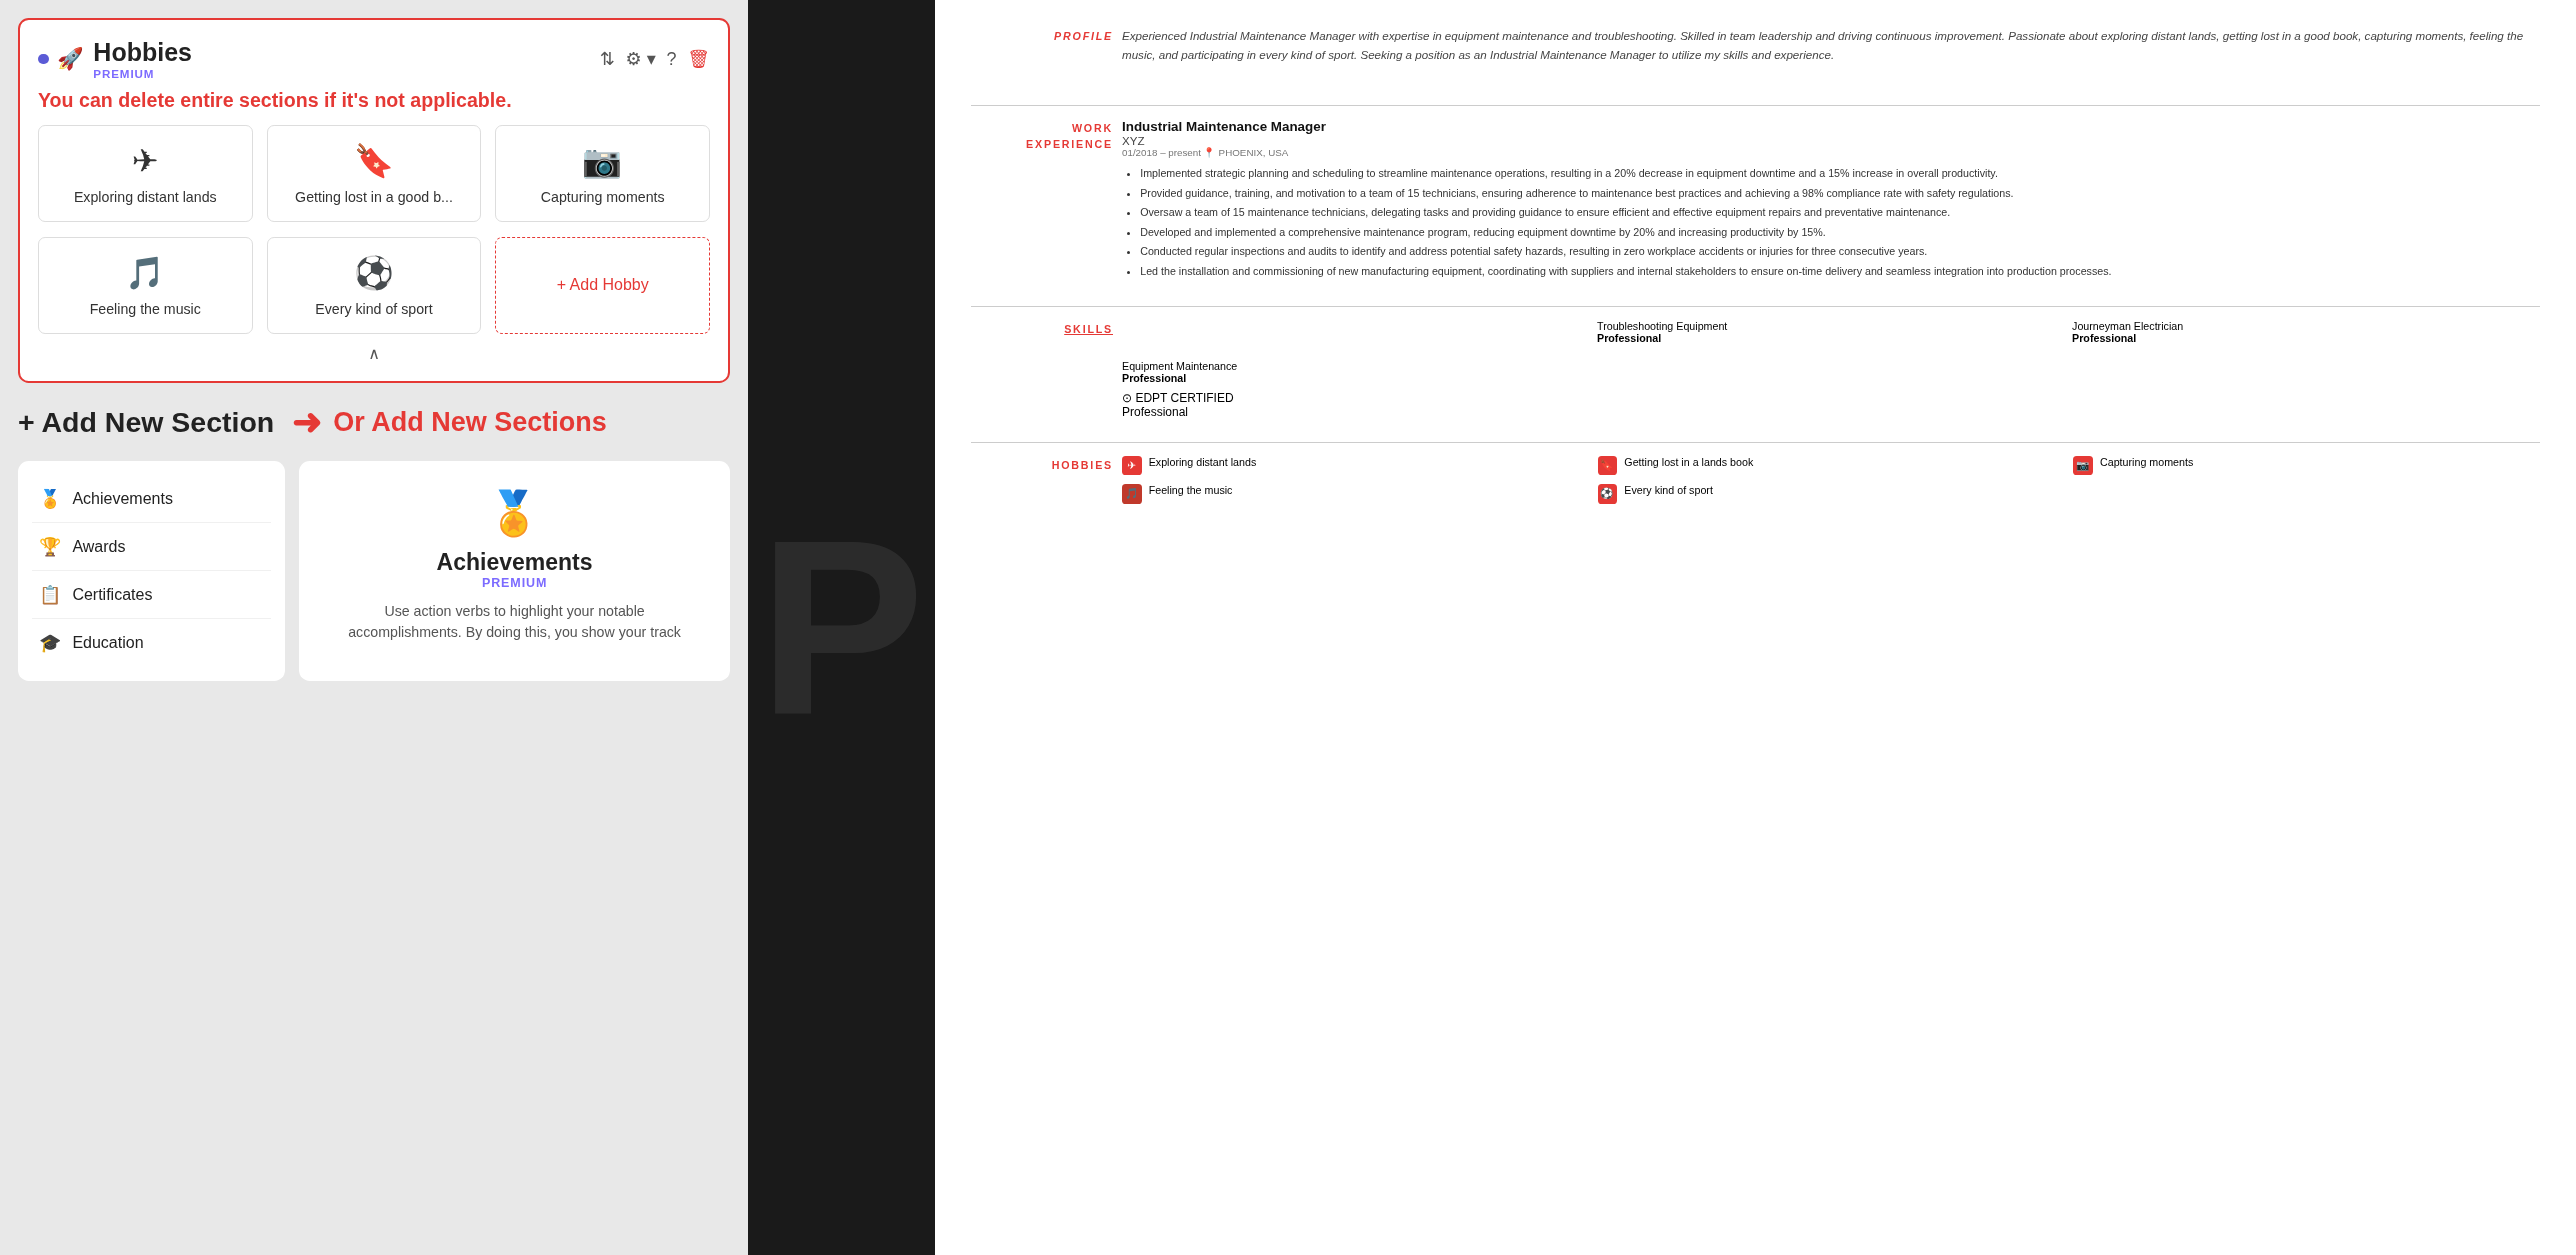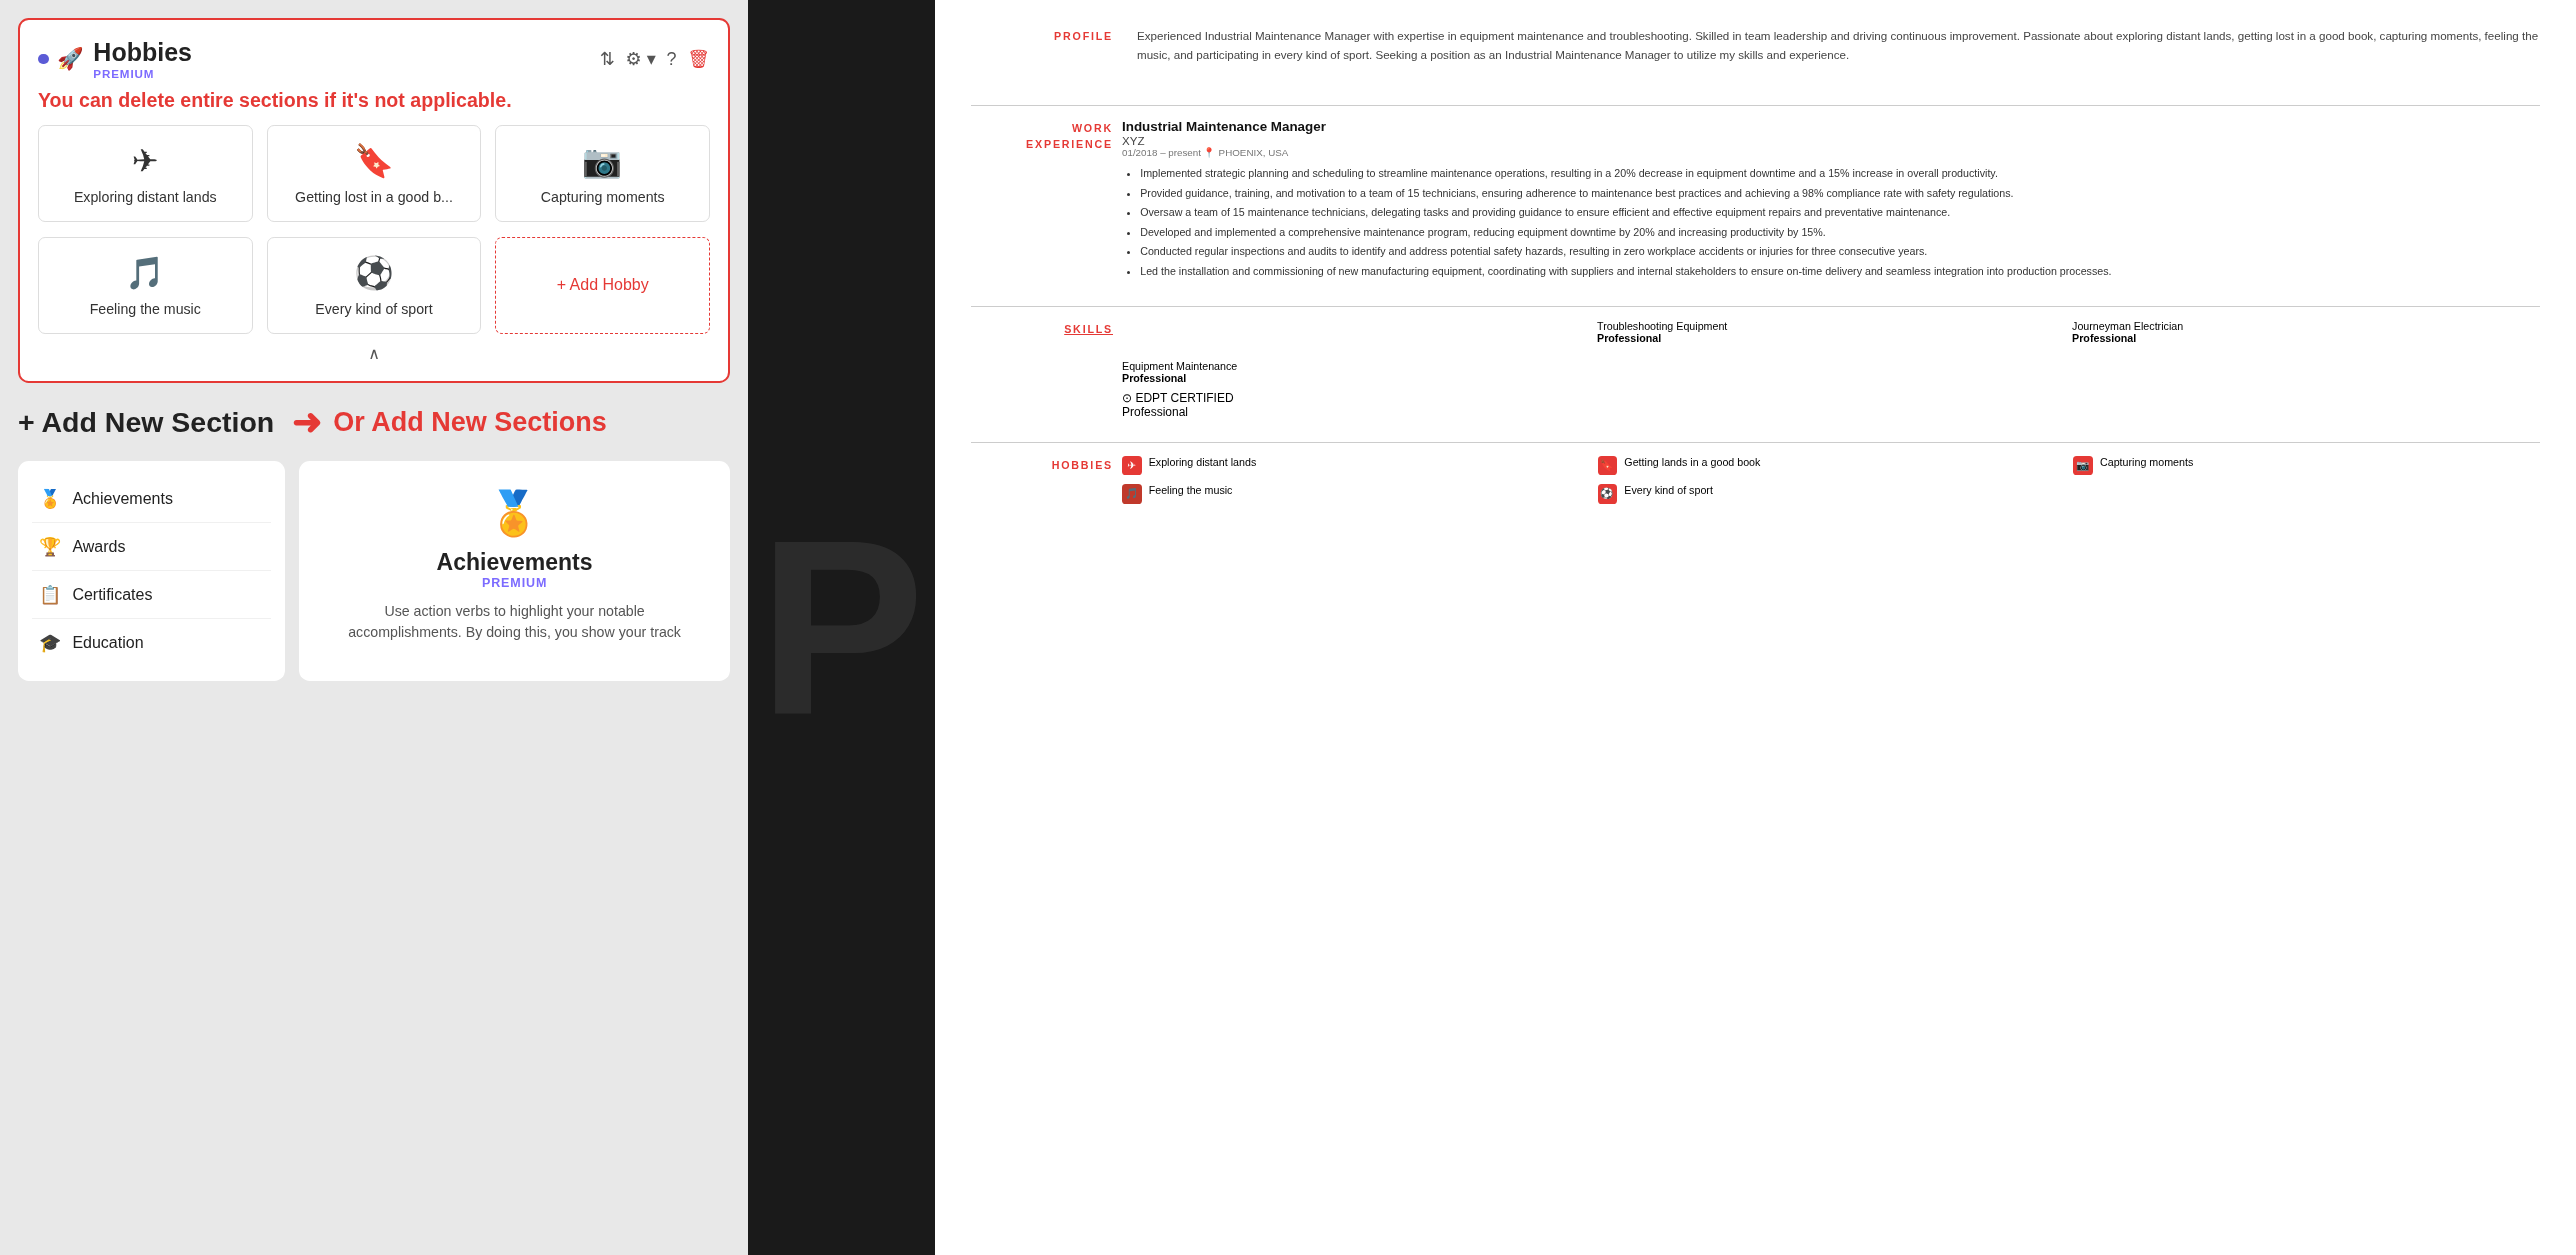--- a/index.html
+++ b/index.html
@@ -290,22 +290,23 @@
     }
 
     .hobby-resume-icon.bookmark { background: #e53935; }
     .hobby-resume-icon.camera { background: #e53935; }
     .hobby-resume-icon.music { background: #c0392b; }
     .hobby-resume-icon.soccer { background: #e53935; }
 
     .profile-section-row {
       display: grid;
       grid-template-columns: 142px 1fr;
-      gap: 24px;
+      gap: 9px;
       margin-bottom: 10.7px;
+      font-style: italic;
     }
 
     .work-exp-section {
       display: grid;
       grid-template-columns: 142px 1fr;
       gap: 9px;
       margin-bottom: 10.7px;
     }
 
     .skills-section {
@@ -492,21 +493,21 @@
       <span style="color:#e53935; font-size:10.7px; font-weight:bold; letter-spacing:1.8px;">HOBBIES</span>
     </div>
     <div>
       <div class="hobbies-resume-grid">
         <div class="hobby-resume-item">
           <div class="hobby-resume-icon" style="background:#e53935;">✈</div>
           <span style="font-size:10.7px;">Exploring distant lands</span>
         </div>
         <div class="hobby-resume-item">
           <div class="hobby-resume-icon bookmark">🔖</div>
-          <span style="font-size:10.7px;">Getting lands in a good book</span>
+          <span style="font-size:10.7px;">Getting lost in a lands book</span>
         </div>
         <div class="hobby-resume-item">
           <div class="hobby-resume-icon camera">📷</div>
           <span style="font-size:10.7px;">Capturing moments</span>
         </div>
         <div class="hobby-resume-item">
           <div class="hobby-resume-icon music">🎵</div>
           <span style="font-size:10.7px;">Feeling the music</span>
         </div>
         <div class="hobby-resume-item">

